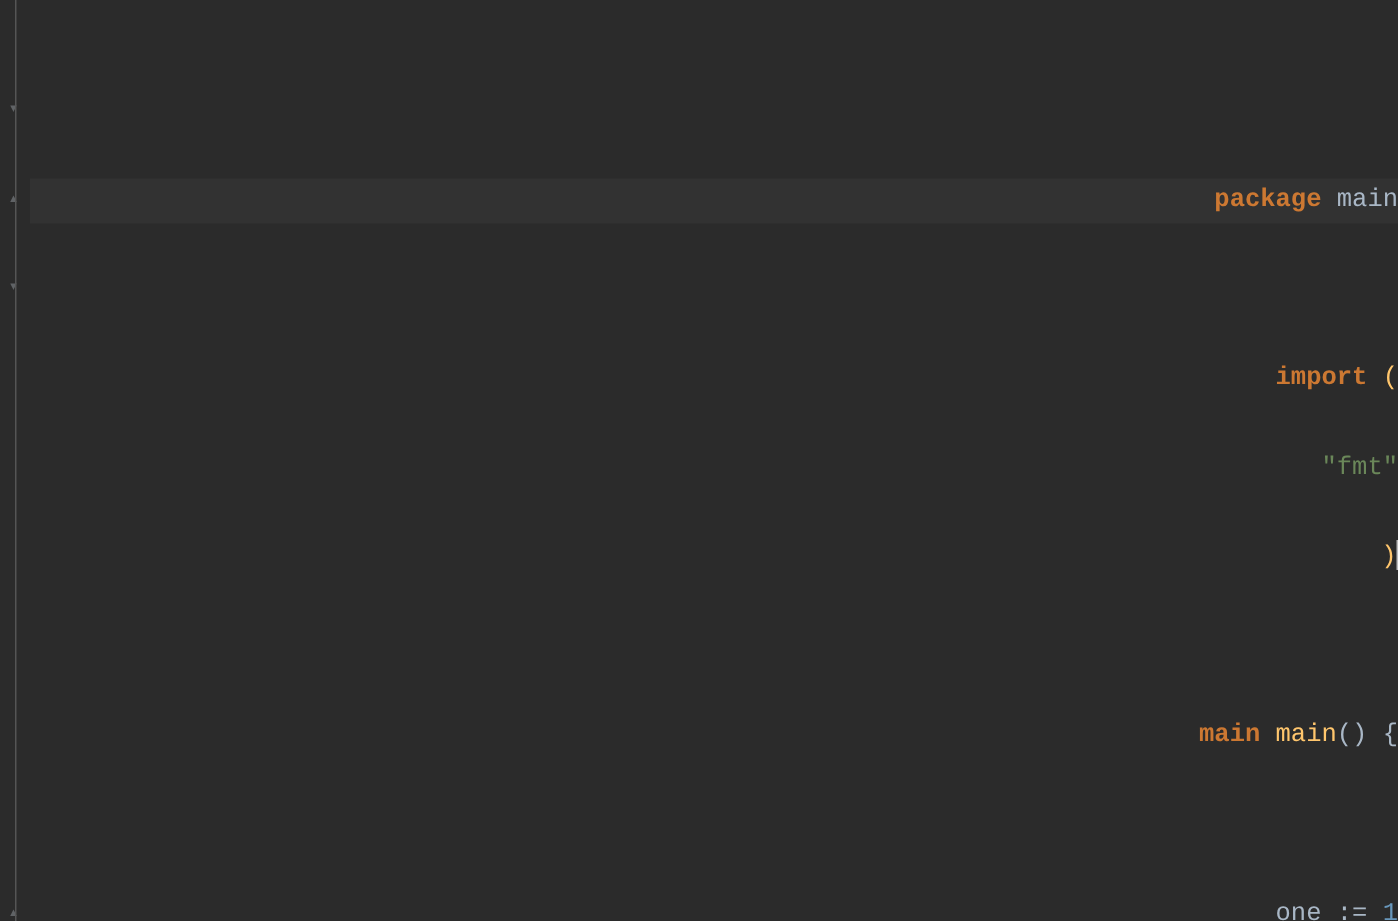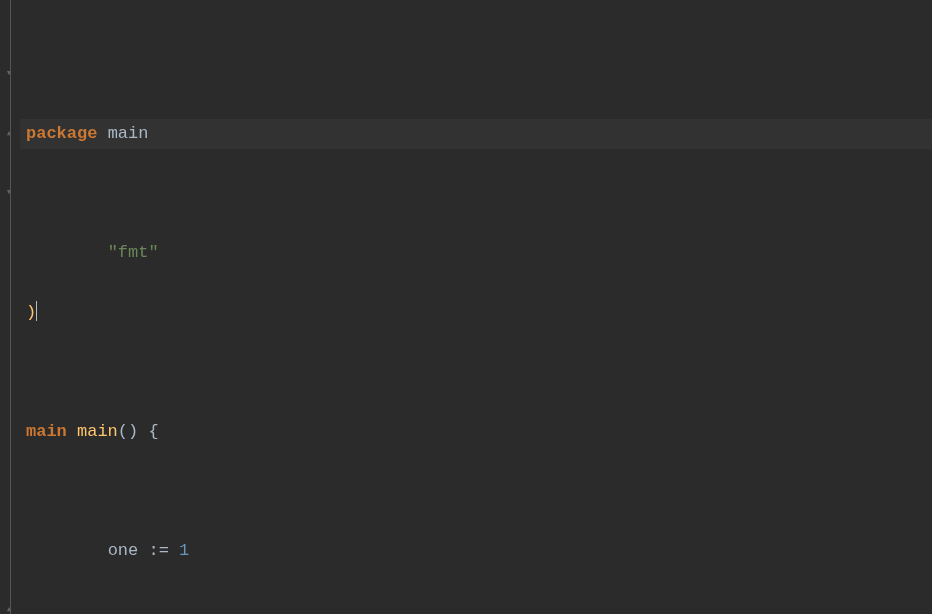--- a/index.html
+++ b/index.html
@@ -37,20 +37,21 @@
     font-size: 11px;
     line-height: 14px;
     text-align: center;
     user-select: none;
   }
   .code {
     padding-left: 6px;
     white-space: pre;
     position: relative;
     flex: 1;
+    text-align: right;
   }
   .line {
     height: 29.75px;
     position: relative;
   }
   .highlight-line {
     position: absolute;
     left: 0;
     right: 0;
     top: 119px;
@@ -98,20 +99,21 @@
     <span class="fold-mark" style="top:126px;">▴</span>
     <span class="fold-mark" style="top:185px;">▾</span>
     <span class="fold-mark" style="top:602px;">▴</span>
   </div>
 
   <div class="code">
     <div class="highlight-line"></div>
     <div class="code-content">
 <div class="line"><span class="kw">package</span> <span class="ident">main</span></div>
 <div class="line"></div>
+<div class="line"><span class="kw">import</span> <span class="ybrace">(</span></div>
 <div class="line">        <span class="str">"fmt"</span></div>
 <div class="line"><span class="ybrace">)</span><span class="caret"></span></div>
 <div class="line"></div>
 <div class="line"><span class="kw">main</span> <span class="func">main</span><span class="punct">()</span> <span class="punct">{</span></div>
 <div class="line"></div>
 <div class="line">        <span class="ident">one</span> <span class="punct">:=</span> <span class="num">1</span></div>
 
 
 
 

